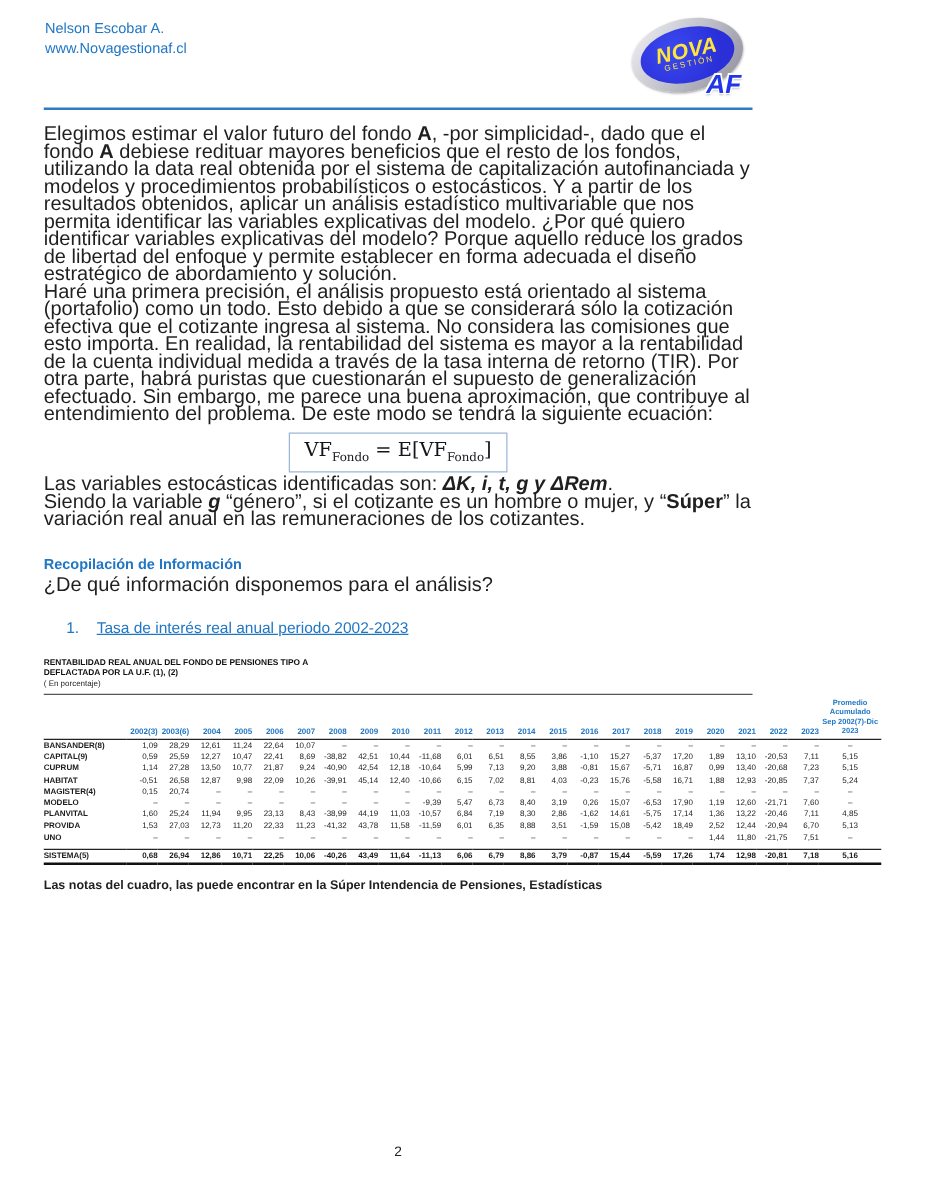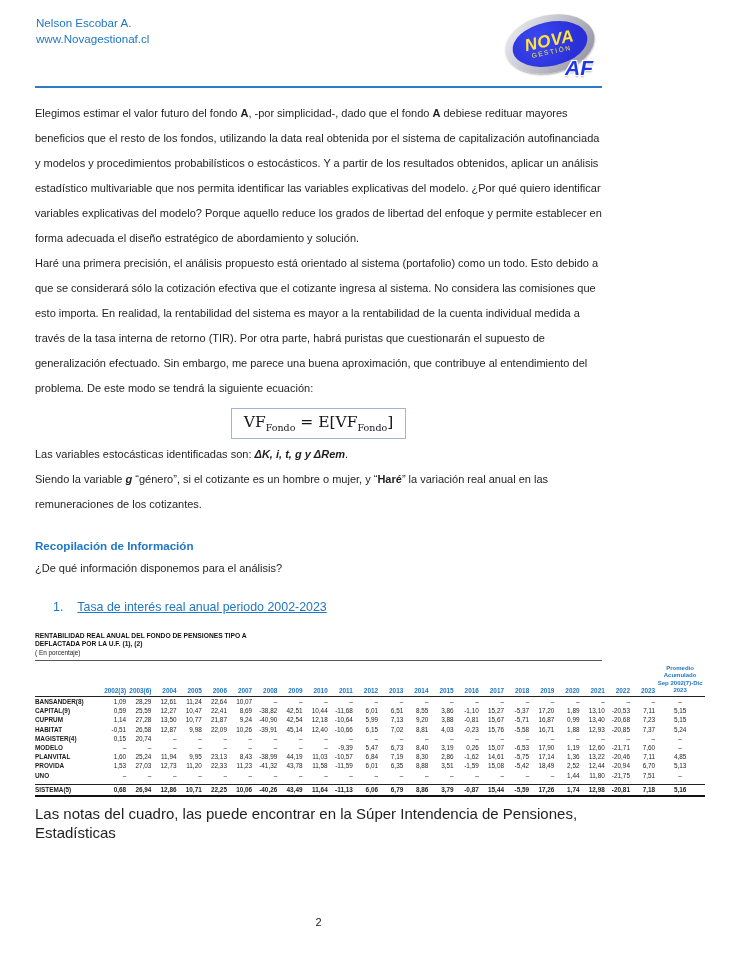--- a/index.html
+++ b/index.html
@@ -30,21 +30,21 @@
   .logo-inner{width:76px;height:44px;border-radius:50%;
     background:radial-gradient(circle at 35% 35%,#3b49f0,var(--logo_blue) 70%);
     display:flex;flex-direction:column;align-items:center;justify-content:center;}
   .logo-nova{color:var(--logo_yellow);font-weight:bold;font-style:italic;font-size:17px;line-height:15px;letter-spacing:.5px;}
   .logo-gestion{color:var(--logo_yellow);font-size:6.5px;letter-spacing:1.6px;line-height:7px;}
   .logo-af{position:absolute;right:6px;bottom:-1px;font-size:21px;line-height:20px;font-weight:bold;font-style:italic;color:#2335e8;
     text-shadow:-1px -1px 0 #fff,1px -1px 0 #fff,-1px 1px 0 #fff,1px 1px 0 #fff,0 2px 2px rgba(0,0,0,.3);}
 
   
   .content{margin:13px 35px 0 35px;}
-  .content p{font-size:11px;line-height:25px;}
+  .content p{font-size:16px;line-height:14px;}
   b.inl{font-weight:bold;}
   .bi{font-weight:bold;font-style:italic;}
 
   
   .formula-row{display:flex;justify-content:center;margin:7px 0 3px 0;}
   .formula-box{border:1px solid var(--formula_border);padding:4px 12px 5px 12px;
     font-family:"DejaVu Serif",serif;font-size:15.5px;color:#14141c;}
   .formula-box sub{font-size:9.5px;}
 
   
@@ -64,21 +64,21 @@
   table.ret col.c-avg{width:50px;}
   table.ret thead th{vertical-align:bottom;border-bottom:1.4px solid #222;padding-bottom:1px;}
   table.ret th.year{color:var(--link_blue);font-weight:bold;text-align:right;}
   table.ret th.avg-col{color:var(--link_blue);font-weight:bold;text-align:center;font-size:6.0px;line-height:7.6px;padding-top:3px;}
   table.ret th.label{text-align:left;font-weight:bold;}
   table.ret td.num{text-align:right;}
   table.ret td.avg{text-align:center;}
   table.ret tbody th.label{text-align:left;font-weight:bold;}
   table.ret tr.spacer td{height:5px;border:none;}
   table.ret tr.total th,table.ret tr.total td{font-weight:bold;border-top:1px solid #222;border-bottom:2.2px solid #111;}
-  .note-line{margin-top:7px;font-size:15px;line-height:19.4px;}
+  .note-line{margin-top:7px;font-size:10px;line-height:19.4px;font-weight:bold;}
 
   
   .page-number{position:absolute;left:0;right:0;bottom:30px;text-align:center;font-size:11px;color:#222;}
 </style>
 </head>
 <body>
 
 <div class="page">
 
   <div class="header">
@@ -100,21 +100,21 @@
 
   <div class="content">
     <p><span>Elegimos estimar el valor futuro del fondo </span><b class="inl">A</b><span>, -por simplicidad-, dado que el fondo </span><b class="inl">A</b><span> debiese redituar mayores beneficios que el resto de los fondos, utilizando la data real obtenida por el sistema de capitalización autofinanciada y modelos y procedimientos probabilísticos o estocásticos. Y a partir de los resultados obtenidos, aplicar un análisis estadístico multivariable que nos permita identificar las variables explicativas del modelo. ¿Por qué quiero identificar variables explicativas del modelo? Porque aquello reduce los grados de libertad del enfoque y permite establecer en forma adecuada el diseño estratégico de abordamiento y solución.</span></p>
     <p>Haré una primera precisión, el análisis propuesto está orientado al sistema (portafolio) como un todo. Esto debido a que se considerará sólo la cotización efectiva que el cotizante ingresa al sistema. No considera las comisiones que esto importa. En realidad, la rentabilidad del sistema es mayor a la rentabilidad de la cuenta individual medida a través de la tasa interna de retorno (TIR). Por otra parte, habrá puristas que cuestionarán el supuesto de generalización efectuado. Sin embargo, me parece una buena aproximación, que contribuye al entendimiento del problema. De este modo se tendrá la siguiente ecuación:</p>
 
     <div class="formula-row">
       <span class="formula-box"><span>VF</span><sub>Fondo</sub><span> = E[</span><span>VF</span><sub>Fondo</sub><span>]</span></span>
     </div>
 
     <p><span>Las variables estocásticas identificadas son: </span><span class="bi">ΔK, i, t, g y ΔRem</span><span>.</span></p>
-    <p><span>Siendo la variable </span><span class="bi">g</span><span> “género”, si el cotizante es un hombre o mujer, y “</span><b class="inl">Haré</b><span>” la variación real anual en las remuneraciones de los cotizantes.</span></p>
+    <p><span>Siendo la variable </span><span class="bi">g</span><span> “género”, si el cotizante es un hombre o mujer, y “</span><b class="inl">Súper</b><span>” la variación real anual en las remuneraciones de los cotizantes.</span></p>
 
     <div class="section-heading">Recopilación de Información</div>
     <p>¿De qué información disponemos para el análisis?</p>
 
     <div class="list-line">
       <span class="list-num">1.</span><a class="list-link">Tasa de interés real anual periodo 2002-2023</a>
     </div>
   </div>
 
   <div class="table-block">

